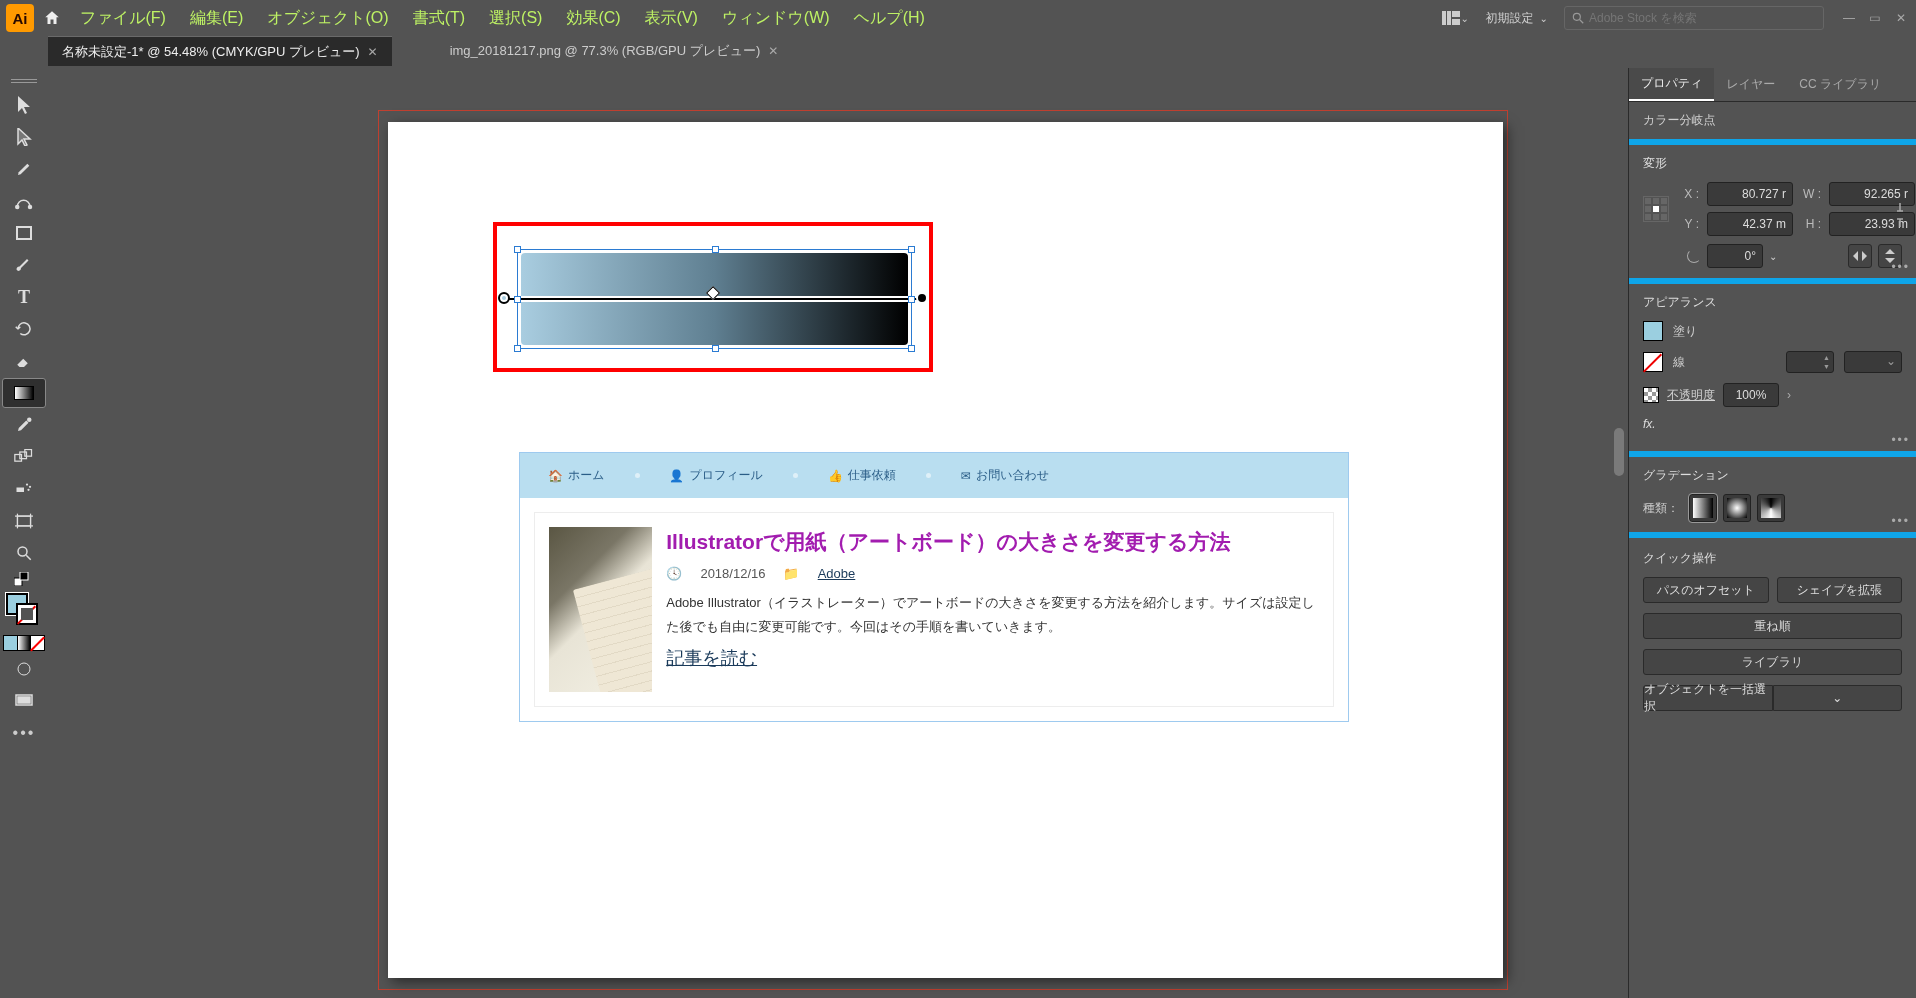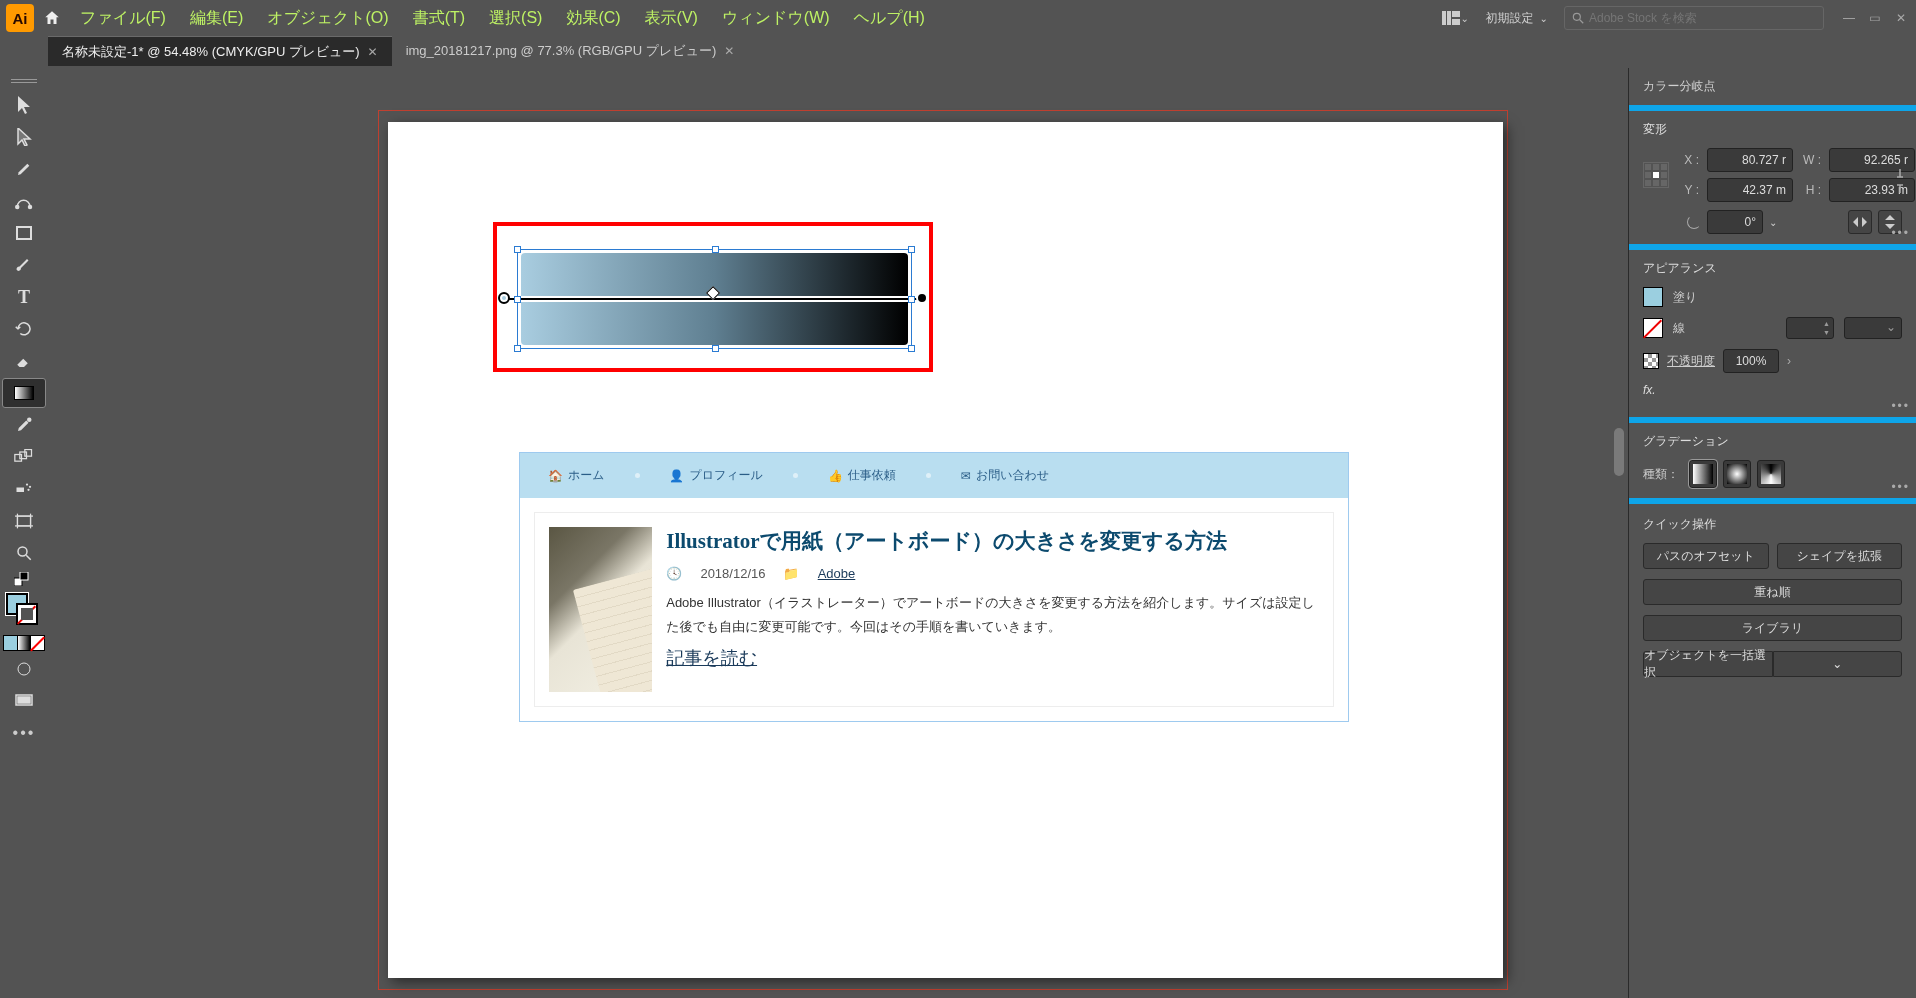--- a/index.html
+++ b/index.html
@@ -57,21 +57,21 @@
 
 
 .web-card { position:absolute; left:131px; top:330px; width:830px; border:1px solid #9ecaef; }
 .web-nav { height:45px; background:#b9def0; display:flex; align-items:center; gap:30px; padding:0 28px; font-size:12px; color:#2a5d87; }
 .web-nav a { color:#2a5d87; text-decoration:none; display:flex; align-items:center; gap:5px; }
 .wn-dot { width:5px; height:5px; background:#dff0f8; border-radius:50%; }
 .web-body { padding:14px; background:#fff; }
 .article { display:flex; gap:14px; border:1px solid #ededed; padding:14px; }
 .thumb { width:165px; height:165px; background:linear-gradient(135deg,#5a5643 0%, #7a7666 30%, #e8e4d6 50%, #f4f1e5 100%); position:relative; overflow:hidden; }
 .thumb::before { content:''; position:absolute; left:40px; top:50px; right:-20px; bottom:-20px; background:repeating-linear-gradient(180deg,#efe7d5 0 8px,#e2d9c5 8px 9px); transform:rotate(-15deg); border-radius:2px 0 0 0; }
-.art-body h2 { font-size:21px; color:#0c4a6e; font-weight:bold; margin-bottom:10px; line-height:1.4;font-family:Liberation Serif, serif; }
+.art-body h2 { font-size:21px; color:#a21caf; font-weight:bold; margin-bottom:10px; line-height:1.4; }
 .meta { display:flex; gap:18px; color:#555; font-size:13px; margin-bottom:10px; align-items:center; }
 .meta .lnk { color:#1a3a5a; text-decoration:underline; cursor:pointer; }
 .excerpt { color:#333; font-size:13px; line-height:1.8; margin-bottom:8px; }
 .readmore { color:#1a3a5a; text-decoration:underline; font-size:18px; cursor:pointer; }
 
 
 .right-panels { position:absolute; right:0; top:68px; width:288px; bottom:0; background:#535353; border-left:1px solid #2a2a2a; color:#d0d0d0; font-size:12px; }
 .panel-tabs { display:flex; height:34px; align-items:center; border-bottom:1px solid #2a2a2a; }
 .p-tab { padding:0 12px; height:100%; display:flex; align-items:center; color:#aaa; cursor:pointer; }
 .p-tab.active { color:#eee; background:#4a4a4a; border-bottom:2px solid #fff; }
@@ -165,21 +165,21 @@
       <input placeholder="Adobe Stock を検索" style="">
     </div>
     <div class="win-btns">
       <div class="win-btn">—</div>
       <div class="win-btn">▭</div>
       <div class="win-btn">✕</div>
     </div>
   </div>
 </div>
 
-<div class="tabs-row" style="margin-left:48px;">
+<div class="tabs-row" style="margin-left:48px;gap:44px;">
   <div class="tab active">
     <span>名称未設定-1* @ 54.48% (CMYK/GPU プレビュー)</span>
     <span class="tab-close">✕</span>
   </div>
   <div class="tab">
     <span>img_20181217.png @ 77.3% (RGB/GPU プレビュー)</span>
     <span class="tab-close">✕</span>
   </div>
 </div>
 
@@ -371,20 +371,25 @@
           </div>
         </div>
       </div>
     </div>
 
   </div>
   <div class="scroll-thumb"></div>
 </div>
 
 <div class="right-panels">
+  <div class="panel-tabs">
+    <div class="p-tab active">プロパティ</div>
+    <div class="p-tab">レイヤー</div>
+    <div class="p-tab">CC ライブラリ</div>
+  </div>
 
   <div class="panel-section">
     <div>カラー分岐点</div>
   </div>
 
   <div class="panel-section">
     <div class="sec-title">変形</div>
     <div class="transform-grid">
       <div class="ref-point">
         <span></span>

